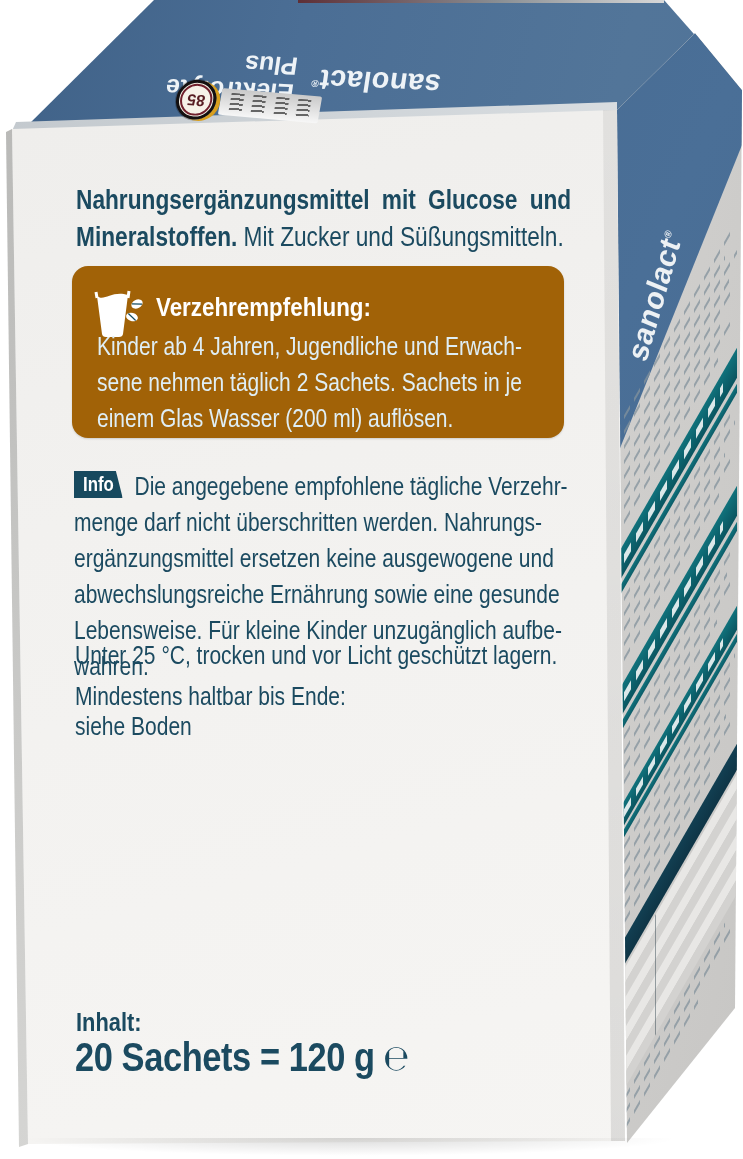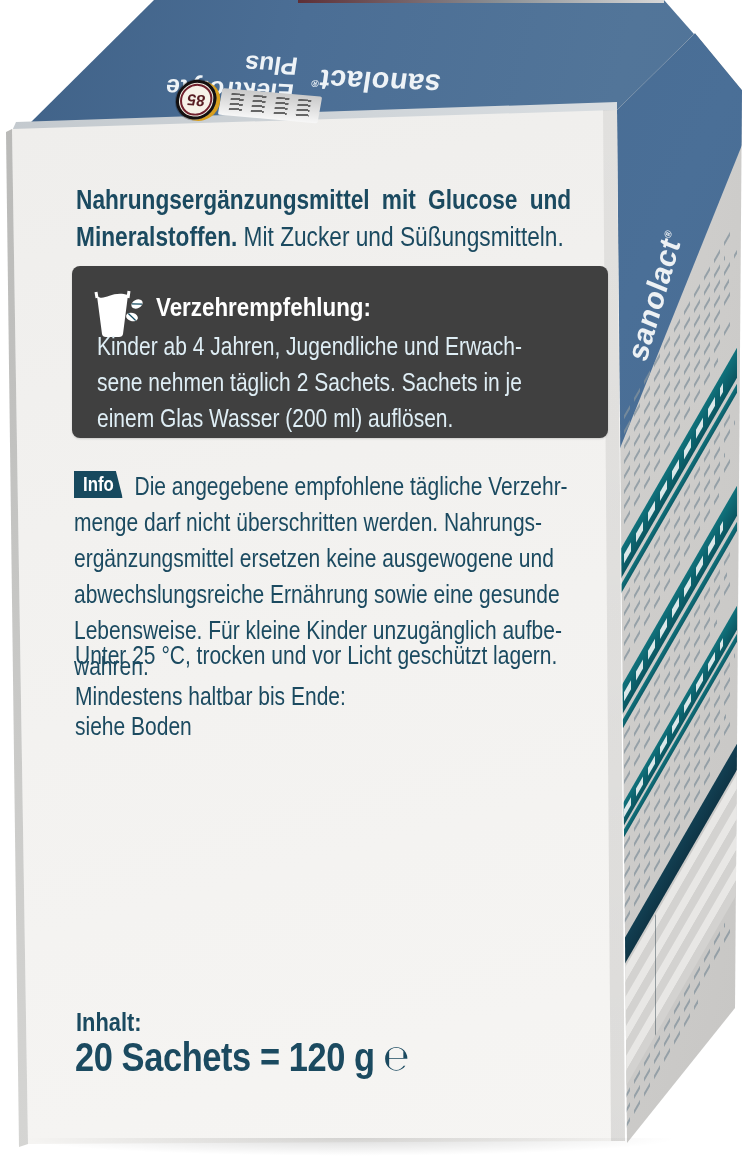--- a/index.html
+++ b/index.html
@@ -70,21 +70,21 @@
   .side-skew .hdr{background:linear-gradient(180deg,#123f52,#0f3546);}
   .side-skew .tr1{background:#e8e7e5;}
   .side-skew .tr2{background:#d3d2d0;}
   .side-skew .tdiv{position:absolute;left:38%;width:1px;background:rgba(40,60,70,.45);}
   
   .copy{position:absolute;color:#1b4a60;transform:scaleX(.84);transform-origin:0 0;}
   .intro{left:76px;top:182px;width:640px;font-size:27px;line-height:37px;}
   .intro .l1{font-weight:700;word-spacing:7px;white-space:nowrap;}
   .intro .b{font-weight:700;}
   .dosage-box{position:absolute;left:72px;top:266px;width:492px;height:172px;
-       background:#404040;border-radius:8px;box-shadow:0 1px 2px rgba(0,0,0,.15);padding-left:44px;}
+       background:#a16207;border-radius:16px;box-shadow:0 1px 2px rgba(0,0,0,.15);}
   .glass-icon{position:absolute;left:22px;top:18px;width:52px;height:56px;}
   .dosage-title{position:absolute;left:84px;top:26px;font-size:26px;font-weight:700;color:#ffffff;
        transform:scaleX(.86);transform-origin:0 0;white-space:nowrap;}
   .dosage-lines{position:absolute;left:25px;top:62px;font-size:25px;line-height:36px;
        color:#dfeef5;transform:scaleX(.84);transform-origin:0 0;}
   .dosage-lines div{white-space:nowrap;}
   .info-block{left:74px;top:468px;width:680px;font-size:25px;line-height:36px;}
   .info-first{display:flex;align-items:flex-start;}
   .info-tag{flex:0 0 auto;width:58px;height:27px;margin:3px 14px 0 0;background:#17495e;
        color:#fff;font-size:20px;font-weight:700;text-align:center;line-height:27px;

